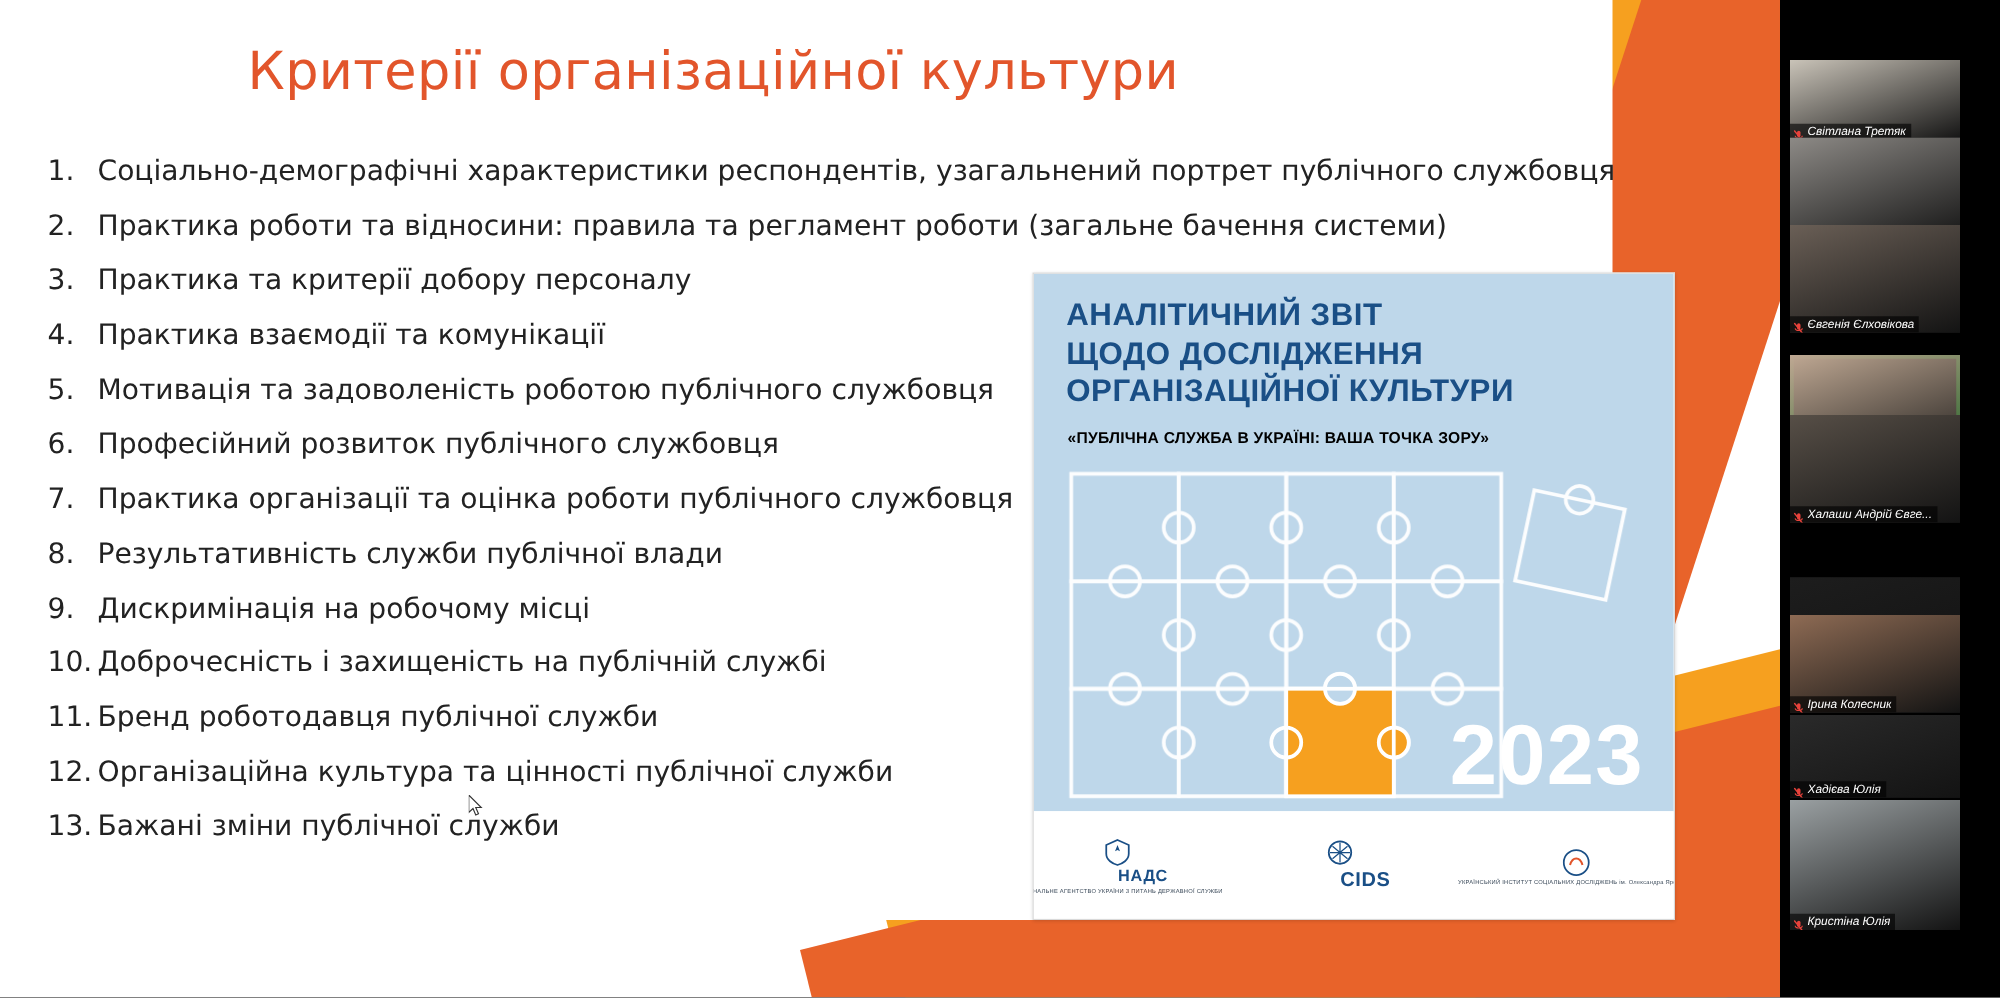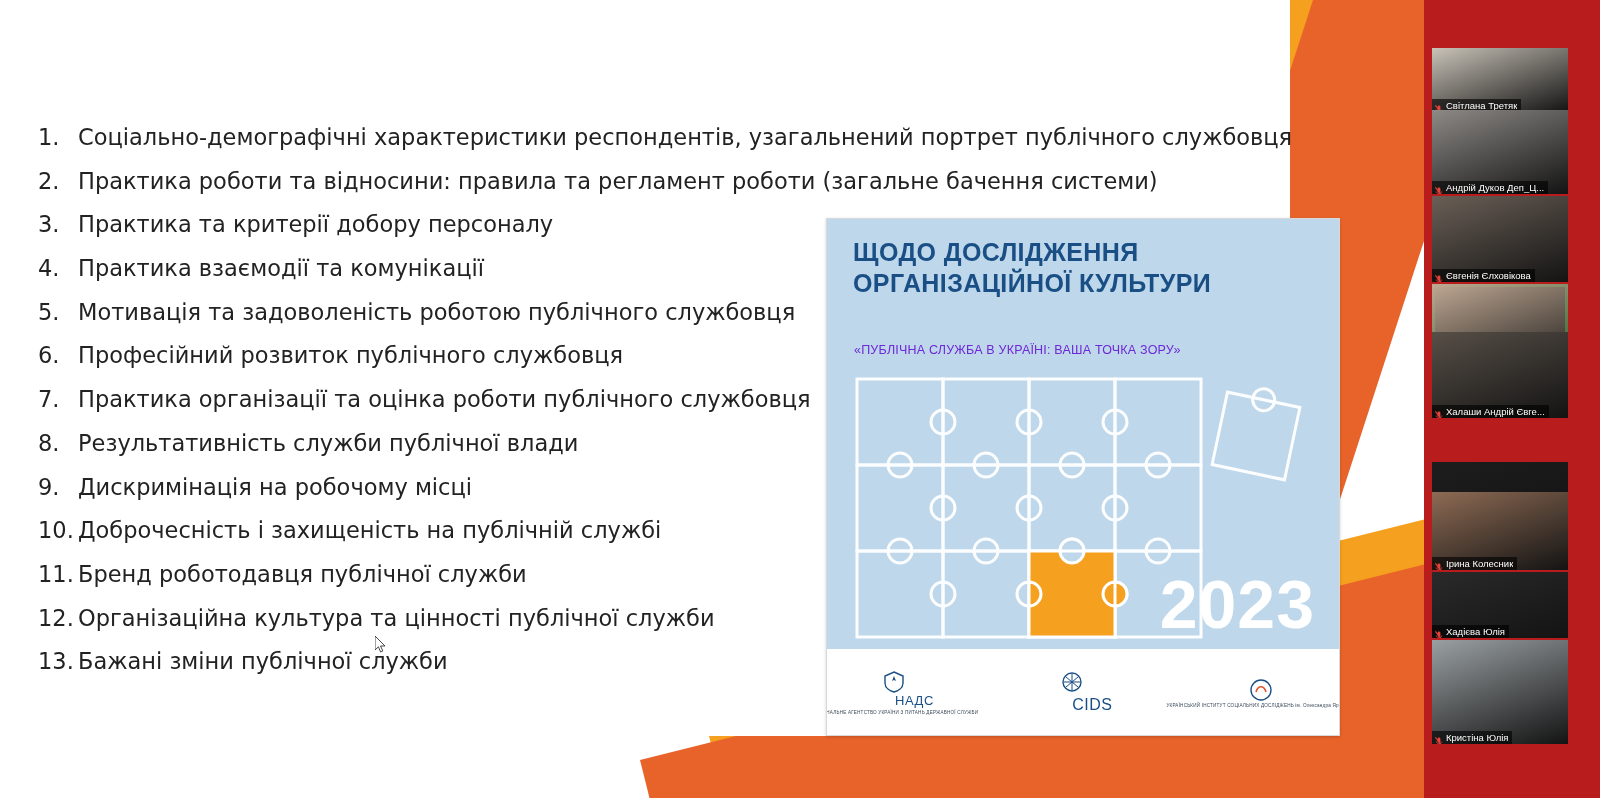--- a/index.html
+++ b/index.html
@@ -175,23 +175,23 @@
     font-family: "Liberation Sans", sans-serif;
     font-weight: bold;
     font-size: 25px;
     line-height: 1.22;
     letter-spacing: 0.4px;
   }
   .cover-sub {
     position: absolute;
     left: 27px;
     top: 124px;
-    color: #6d28d9;
+    color: #000000;
     font-family: "Liberation Sans", sans-serif;
-    font-weight: normal;
+    font-weight: bold;
     font-size: 12.5px;
     letter-spacing: 0.2px;
     text-align: right;
   }
   .cover-year {
     position: absolute;
     right: 24px;
     bottom: 92px;
     color: #ffffff;
     font-family: "Liberation Sans", sans-serif;
@@ -228,21 +228,21 @@
   .logo-cap {
     font-size: 4.6px;
     letter-spacing: 0.2px;
     margin-top: 2px;
     color: #3b4a5a;
     text-align: center;
     white-space: nowrap;
   }
   .logo-name {
     font-size: 13px;
-    font-weight: normal;
+    font-weight: bold;
     letter-spacing: 0.5px;
     padding-left: 40px;
   }
   .logo-name.small {
     font-size: 16px;
   }
 
   
   #cursor {
     position: absolute;
@@ -253,22 +253,23 @@
     pointer-events: none;
   }
 
   
   #filmstrip {
     position: absolute;
     left: 1424px;
     top: 0;
     width: 176px;
     height: 798px;
-    background: #b91c1c;
-    overflow: hidden;
+    background: #000000;
+    overflow: hidden;
+    font-style: italic;
   }
   .tile {
     position: absolute;
     left: 8px;
     width: 136px;
     height: 92px;
     overflow: hidden;
     background: #2b2b2b;
   }
   .tile.wide {
@@ -319,20 +320,21 @@
   <div id="share-area">
 
     <div class="bg-shape orange-band-1"></div>
     <div class="bg-shape orange-band-2"></div>
     <div class="bg-shape orange-band-3"></div>
     <div class="bg-shape orange-corner"></div>
     <div class="bg-shape orange-corner-2"></div>
     <div class="white-sheet"></div>
     <div class="white-sheet-2"></div>
 
+    <div class="slide-title">Критерії організаційної культури</div>
 
     <ul class="slide-list" id="slide-list">
         <li>
           <span class="li-num">1.</span>
           <span class="li-text">Соціально-демографічні характеристики респондентів, узагальнений портрет публічного службовця</span>
         </li>
         <li>
           <span class="li-num">2.</span>
           <span class="li-text">Практика роботи та відносини: правила та регламент роботи (загальне бачення системи)</span>
         </li>
@@ -428,20 +430,21 @@
               <rect x="202" y="182" width="86" height="86"></rect>
               <circle cx="245" cy="182" r="12"></circle>
               <circle cx="288" cy="225" r="12"></circle>
               <circle cx="202" cy="225" r="12"></circle>
             </g>
           </g>
         </svg>
       </div>
 
       <div class="cover-head">
+        <div>АНАЛІТИЧНИЙ ЗВІТ</div>
         <div>ЩОДО ДОСЛІДЖЕННЯ</div>
         <div>ОРГАНІЗАЦІЙНОЇ КУЛЬТУРИ</div>
       </div>
       <div class="cover-sub">«ПУБЛІЧНА СЛУЖБА В УКРАЇНІ: ВАША ТОЧКА ЗОРУ»</div>
       <div class="cover-year">2023</div>
 
       <div class="logos">
         <div class="logo-item">
           <svg width="20" height="22" viewBox="0 0 20 22" aria-hidden="true">
             <path d="M10 1 L19 5 V12 C19 17 14 20 10 21 C6 20 1 17 1 12 V5 Z" fill="none" stroke="#1a4f86" stroke-width="1.4"></path>
@@ -488,21 +491,21 @@
         <div class="vid" style="background: linear-gradient(160deg, rgb(141, 138, 134) 0%, rgba(0, 0, 0, 0.55) 100%);"></div>
         <div class="name-plate">
           <span class="mic-off"><svg width="8" height="10" viewBox="0 0 8 10" xmlns="http://www.w3.org/2000/svg">
               <rect x="2.6" y="0.6" width="2.8" height="5" rx="1.4" fill="#e8433c"></rect>
               <path d="M1.2 4.6 C1.2 7 6.8 7 6.8 4.6" fill="none" stroke="#e8433c" stroke-width="0.9"></path>
               <line x1="0.4" y1="0.4" x2="7.6" y2="9.4" stroke="#e8433c" stroke-width="1.1"></line>
             </svg></span>
           <span class="name-txt">Андрій Дуков Деп_Ц...</span>
         </div>
       </div>
-      <div class="tile wide" style="top: 196px; height: 86px; text-align: center;">
+      <div class="tile wide" style="top: 180px; height: 86px; text-align: center;">
         <div class="vid" style="background: linear-gradient(160deg, rgb(106, 95, 86) 0%, rgba(0, 0, 0, 0.55) 100%);"></div>
         <div class="name-plate">
           <span class="mic-off"><svg width="8" height="10" viewBox="0 0 8 10" xmlns="http://www.w3.org/2000/svg">
               <rect x="2.6" y="0.6" width="2.8" height="5" rx="1.4" fill="#e8433c"></rect>
               <path d="M1.2 4.6 C1.2 7 6.8 7 6.8 4.6" fill="none" stroke="#e8433c" stroke-width="0.9"></path>
               <line x1="0.4" y1="0.4" x2="7.6" y2="9.4" stroke="#e8433c" stroke-width="1.1"></line>
             </svg></span>
           <span class="name-txt">Євгенія Єлховікова</span>
         </div>
       </div>

